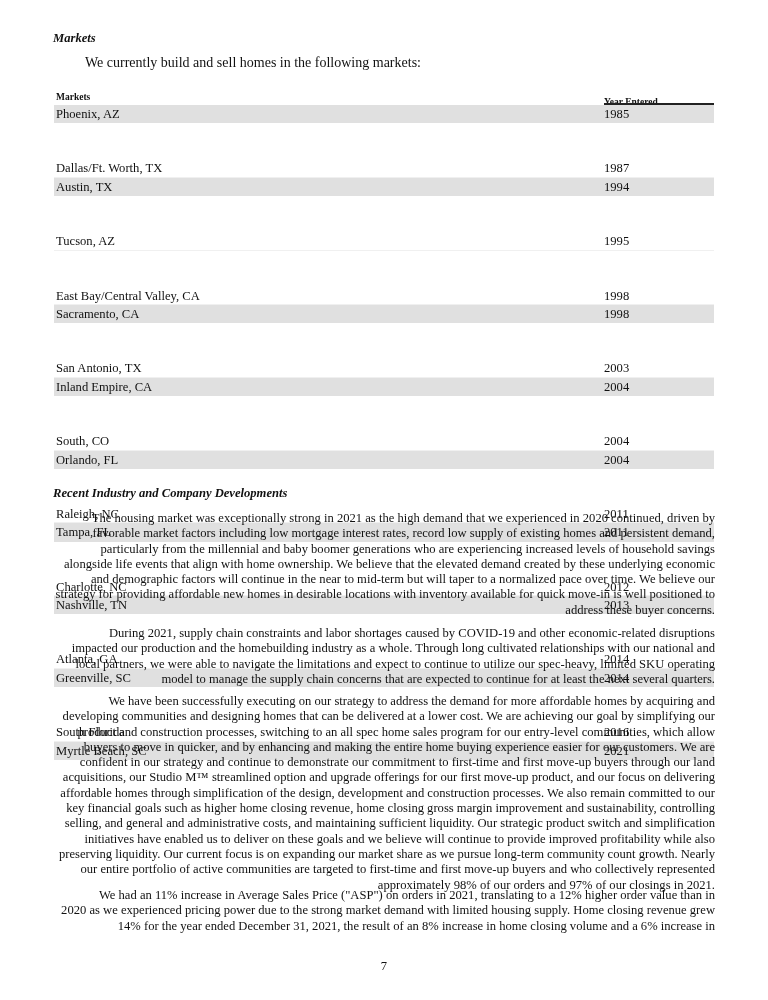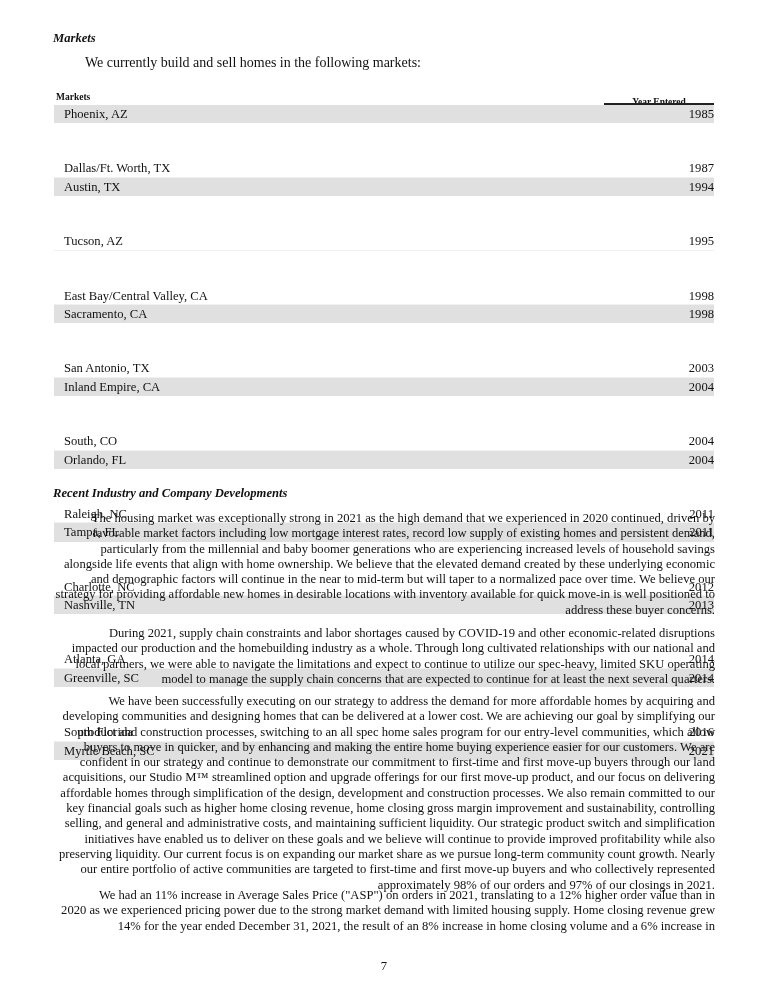--- a/index.html
+++ b/index.html
@@ -54,21 +54,20 @@
       position: absolute;
       left: 2px;
       top: 3px;
       white-space: nowrap;
     }
     .thead .th-year {
       position: absolute;
       left: 550px;
       width: 110px;
       top: 8px;
-      text-align: center;
       white-space: nowrap;
     }
     .thead .th-year-rule {
       position: absolute;
       left: 550px;
       width: 110px;
       top: 14px;
       height: 2px;
       background: #222222;
     }
@@ -87,30 +86,30 @@
     .trow.shaded {
       background: #e0e0e0;
     }
     .trow.plain {
       background: #ffffff;
       box-shadow: inset 0 -1px 0 #f0f0f0;
       margin-top: 36px;
     }
     .trow .cell-market {
       position: absolute;
-      left: 10px;
+      left: 2px;
       top: 0;
       white-space: nowrap;
     }
     .trow .cell-year {
       position: absolute;
       left: 550px;
       width: 110px;
       top: 0;
-      text-align: right;
+      text-align: left;
       white-space: nowrap;
     }
     .para {
       position: absolute;
       left: 0;
       width: 662px;
       font-size: 12.6px;
       line-height: 15.3px;
       text-align: right;
       text-indent: 32px;

